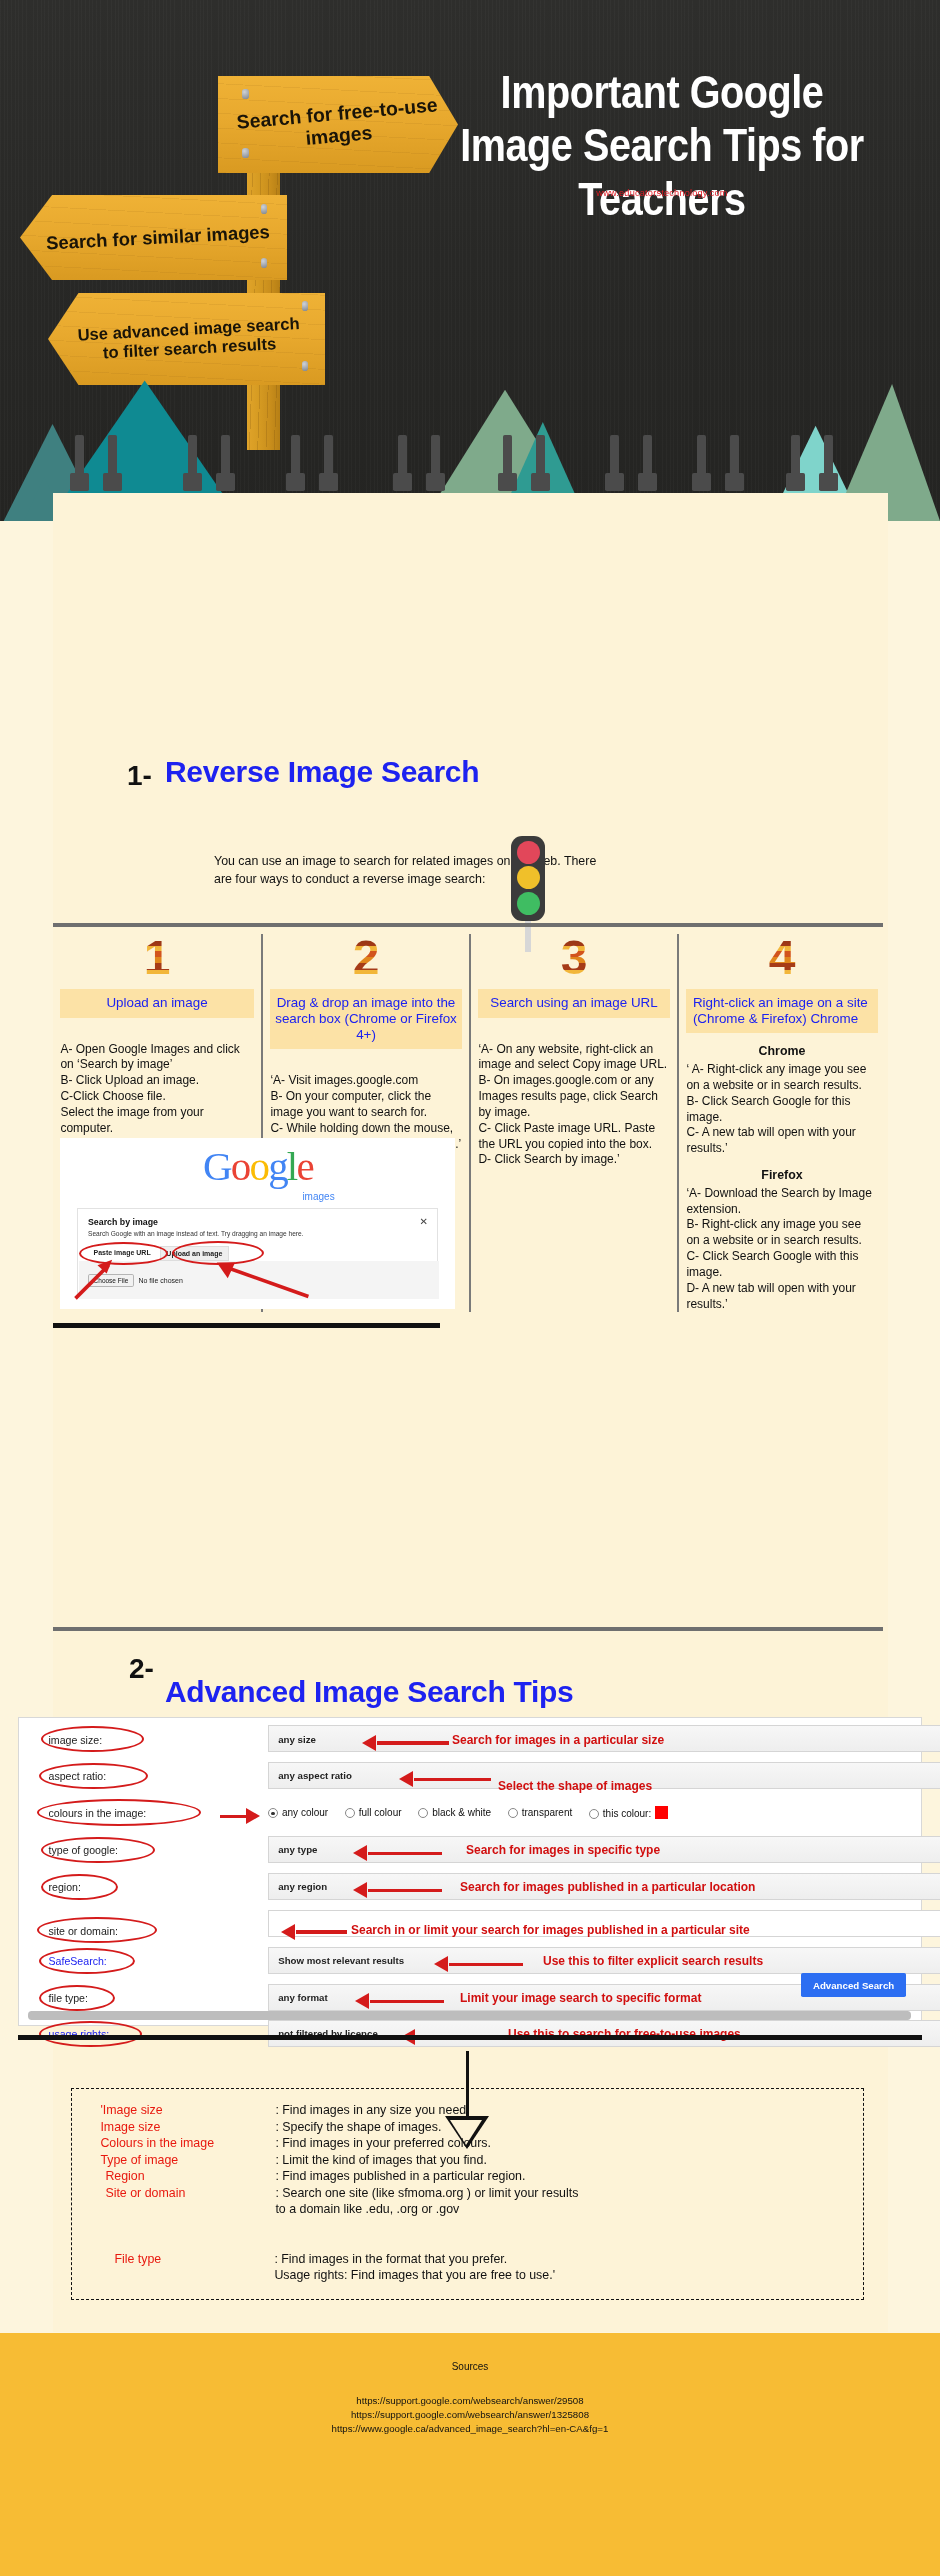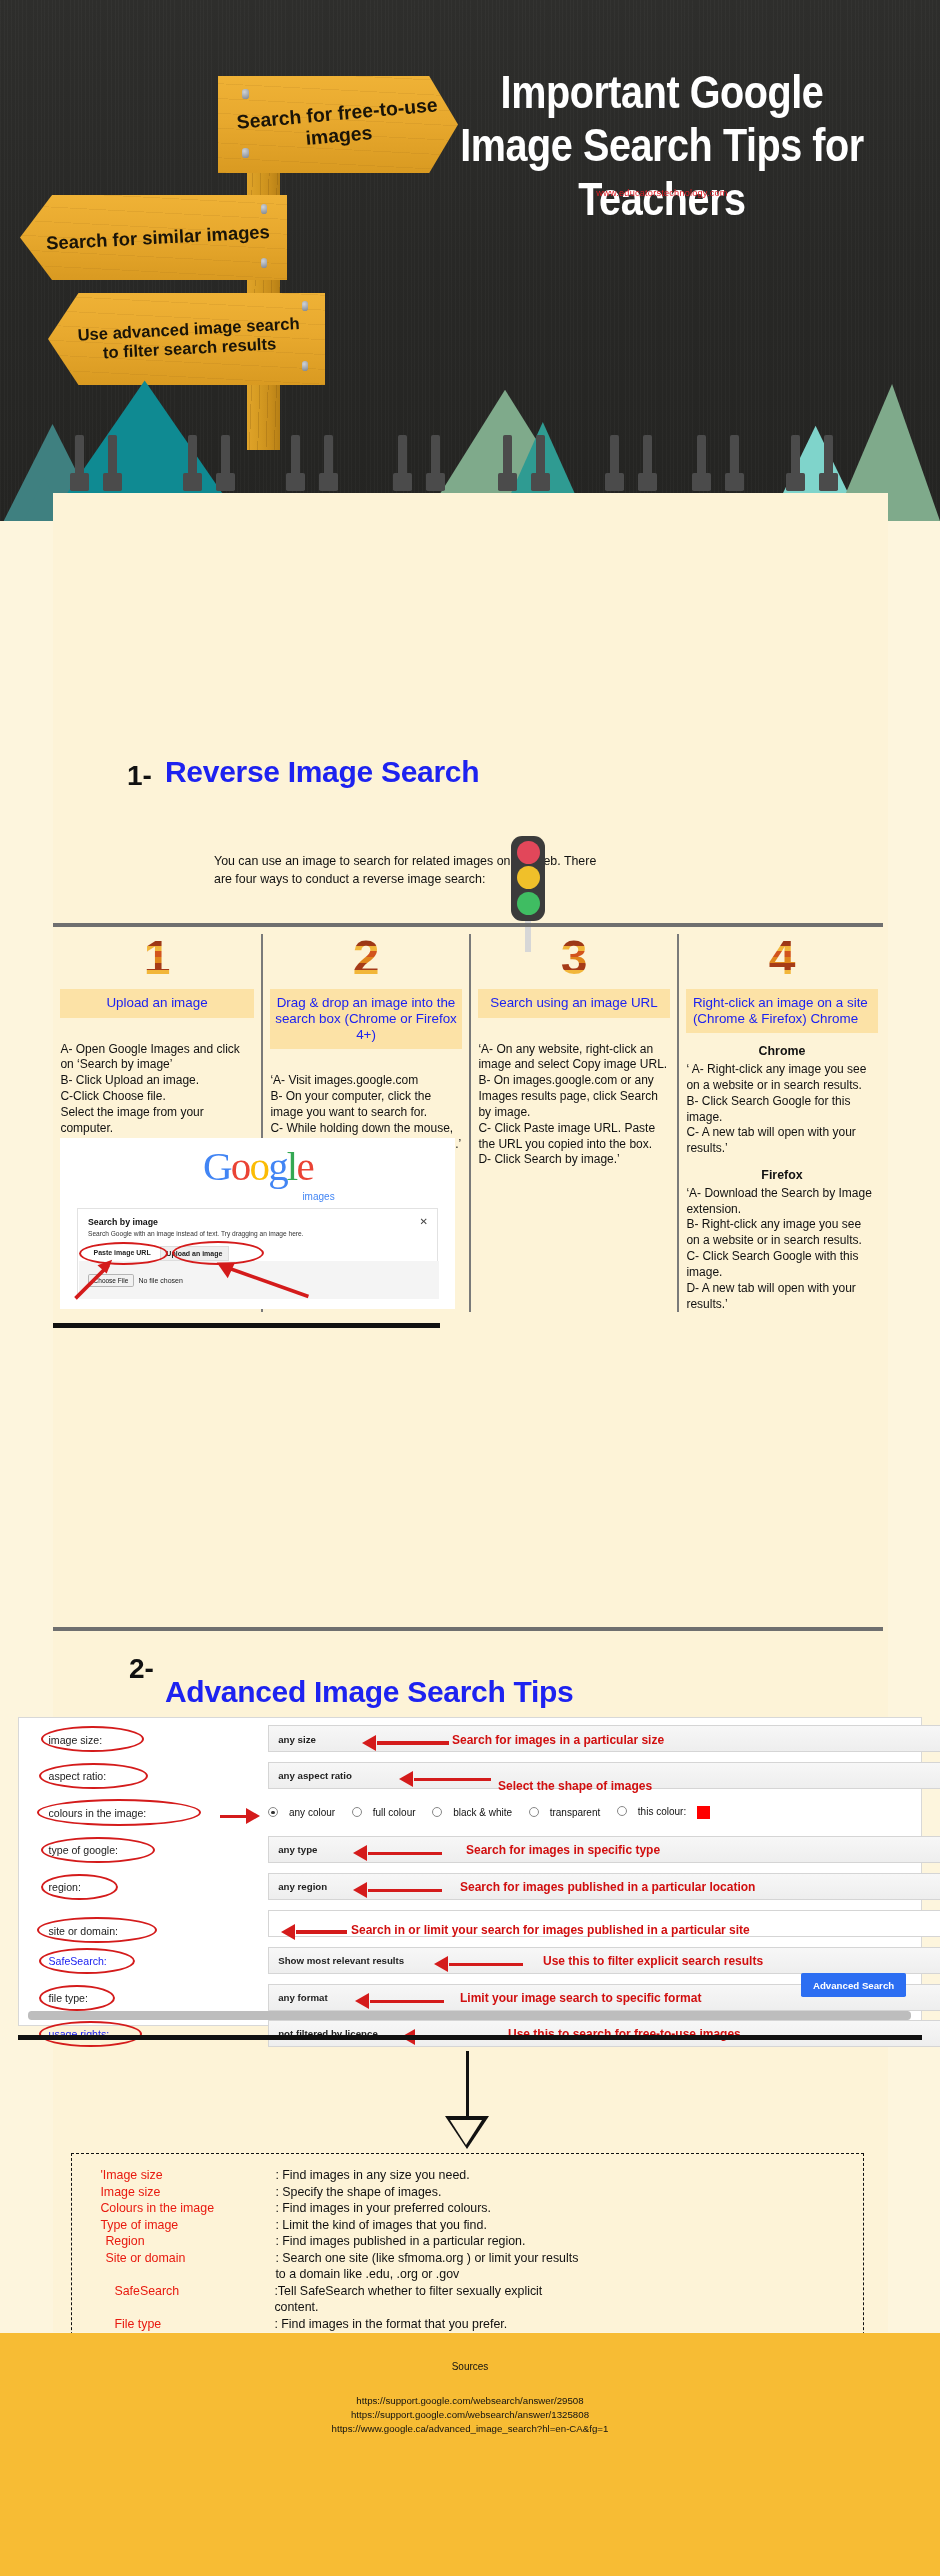--- a/index.html
+++ b/index.html
@@ -160,21 +160,21 @@
   .lbl { position: absolute; left: 29.5px; font-size: 10.6px; color: #222; }
   .lbl.blue { color: #1d22f0; }
   .select { position: absolute; left: 249px; width: 712px; height: 27px;
             background: linear-gradient(180deg,#f7f7f7,#eeeeee); border: 0.9px solid #d5d5d5;
             font-size: 9.7px; font-weight: bold; color: #222; padding: 7.4px 0 0 9.2px; }
   .select.plain { background: #fff; }
   .caret { position: absolute; right: 7.4px; top: 9.2px; font-size: 7.4px; color: #666; }
   .annot { position: absolute; color: #d10f0f; font-weight: bold; font-size: 12px;
            font-family: "Liberation Sans Narrow","Liberation Sans",sans-serif; white-space: nowrap; }
   .radio-row { position: absolute; left: 249px; display: flex; align-items: center; gap: 16.6px; font-size: 10px; }
-  .radio { display: inline-flex; align-items: flex-start; gap: 11px; }
+  .radio { display: inline-flex; align-items: flex-end; gap: 4px; }
   .dot { width: 10px; height: 10px; border: 0.9px solid #888; border-radius: 50%; background: #fff; display:inline-block; position: relative; }
   .dot.on::after { content:""; position:absolute; left:2.3px; top:2.3px; width:3.7px; height:3.7px; background:#333; border-radius:50%; }
   .swatch { width: 13px; height: 13px; background: #ff0000; display: inline-block; }
   .advsearch-btn { position: absolute; right: 14.8px; bottom: 28px; background: #2c6ef2; color: #fff;
                    font-size: 9.7px; font-weight: bold; padding: 6.5px 12px; border-radius: 1.8px; }
   .scrollbar { position: absolute; left: 9.2px; bottom: 5.5px; width: 883px; height: 8.3px; background: #bdbdbd; border-radius: 3.7px; }
 
   
   .arrow { position: absolute; height: 0; }
   .arrow .shaft { position: absolute; height: 3.7px; background: #d41b1b; top: 0; }
@@ -186,21 +186,21 @@
   .downarrow { position: absolute; left: 392px; top: 1558px; }
   .downarrow .stem { position: absolute; left: 21px; top: 0; width: 2.8px; height: 67px; background: #111; }
   .downarrow .tri { position: absolute; left: 0; top: 65px; width: 0; height: 0;
                     border-left: 22px solid transparent; border-right: 22px solid transparent;
                     border-top: 33px solid #111; }
   .downarrow .tri i { position: absolute; left: -16.6px; top: -29.5px; width: 0; height: 0;
                       border-left: 16.6px solid transparent; border-right: 16.6px solid transparent;
                       border-top: 25px solid #fdf3d7; }
 
   
-  .defbox { position: absolute; left: 18.4px; top: 1660px; width: 793px; height: 212px;
+  .defbox { position: absolute; left: 18.4px; top: 1595px; width: 793px; height: 212px;
             border: 1.8px dashed #111; }
   .defrow { position: absolute; display: flex; font-size: 12.4px; line-height: 1.30; color: #111; }
   .defterm { color: #e8190f; width: 175px; display: inline-block; }
   .defdesc { white-space: pre-line; }
 
   
   .footer { position: absolute; left: 0; top: 2333px; width: 940px; height: 243px; background: #f7bc34; }
   .footer h5 { text-align: center; font-size: 10px; font-weight: normal; padding-top: 28px; color:#111; }
   .footer .srcs { text-align: center; font-size: 9.7px; line-height: 1.45; padding-top: 22px; color:#111; white-space: pre-line; }
 </style>
@@ -545,25 +545,20 @@
       </div>
       <div class="defrow" style="left:33px; top:79px;">
         <span class="defterm" style="width:170px;">Region</span>
         <span class="defdesc">: Find images published in a particular region.</span>
       </div>
       <div class="defrow" style="left:33px; top:96px;">
         <span class="defterm" style="width:170px;">Site or domain</span>
         <span class="defdesc">: Search one site (like   sfmoma.org ) or limit your results
 to a domain like  .edu, .org or .gov</span>
       </div>
-      <div class="defrow" style="left:42px; top:129px;">
-        <span class="defterm" style="width:160px;">SafeSearch</span>
-        <span class="defdesc">:Tell SafeSearch whether to filter sexually explicit
-content.</span>
-      </div>
       <div class="defrow" style="left:42px; top:162px;">
         <span class="defterm" style="width:160px;">File type</span>
         <span class="defdesc">: Find images in the format that you prefer.
 Usage rights: Find images that you are free to use.'</span>
       </div>
     </div>
 
   </div>
 
   <div class="footer">

